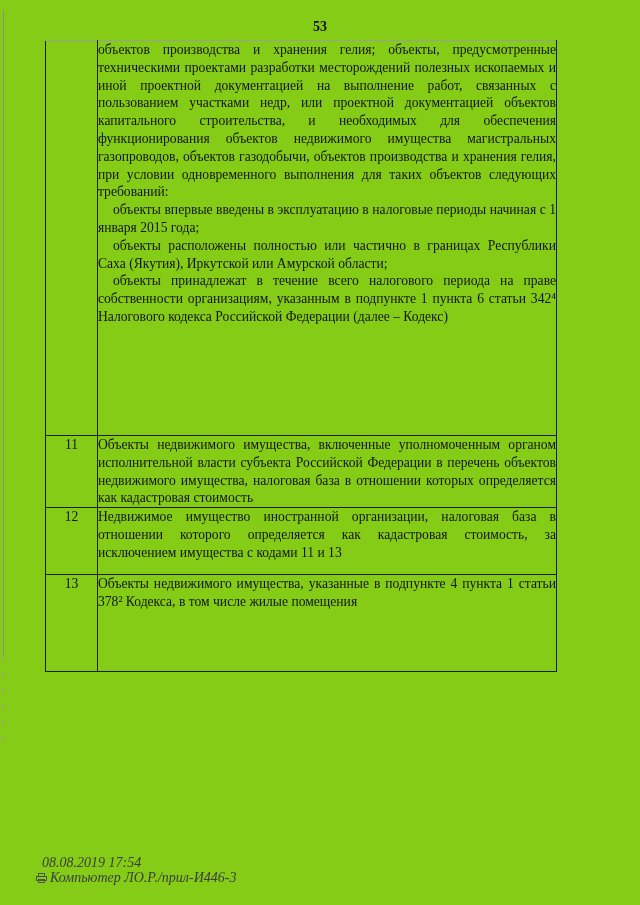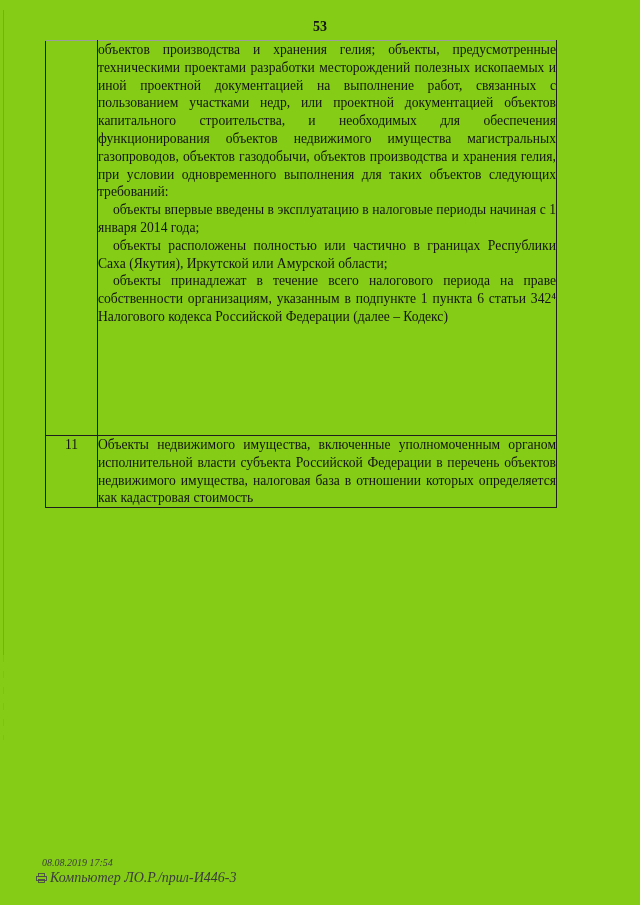--- a/index.html
+++ b/index.html
@@ -47,21 +47,21 @@
   .text-cell p{margin:0;}
   .p-indent{text-indent:15px;}
   .doc-table tr:nth-child(1){height:395px;}
   .doc-table tr:nth-child(2){height:42px;}
   .doc-table tr:nth-child(3){height:67px;}
   .doc-table tr:nth-child(4){height:97px;}
   .doc-table tr:nth-child(5){height:63px;}
   .doc-table tr:nth-child(6){height:43px;}
   .footer-timestamp{
     position:absolute;left:42px;top:857px;
-    font-style:italic;font-size:10px;line-height:12px;color:#3c3c3c;
+    font-style:italic;font-size:14px;line-height:12px;color:#3c3c3c;
   }
   .footer-stamp{
     position:absolute;left:36px;top:872px;
     font-style:italic;font-size:14px;line-height:12px;color:#3c3c3c;
     display:flex;align-items:center;gap:3px;
   }
   .printer-glyph{display:inline-block;width:11px;height:10px;}
   .printer-glyph svg{display:block;}
 </style>
 </head>
@@ -73,29 +73,41 @@
   <div class="scan-line-dashed"></div>
 
   <div class="page-number">53</div>
 
   <table class="doc-table">
     <tbody>
         <tr>
           <td class="code-cell"></td>
           <td class="text-cell">
             <p>объектов производства и хранения гелия; объекты, предусмотренные техническими проектами разработки месторождений полезных ископаемых и иной проектной документацией на выполнение работ, связанных с пользованием участками недр, или проектной документацией объектов капитального строительства, и необходимых для обеспечения функционирования объектов недвижимого имущества магистральных газопроводов, объектов газодобычи, объектов производства и хранения гелия, при условии одновременного выполнения для таких объектов следующих требований:</p>
-            <p class="p-indent">объекты впервые введены в эксплуатацию в налоговые периоды начиная с 1 января 2014 года;</p>
+            <p class="p-indent">объекты впервые введены в эксплуатацию в налоговые периоды начиная с 1 января 2015 года;</p>
             <p class="p-indent">объекты расположены полностью или частично в границах Республики Саха (Якутия), Иркутской или Амурской области;</p>
             <p class="p-indent">объекты принадлежат в течение всего налогового периода на праве собственности организациям, указанным в подпункте 1 пункта 6 статьи 342⁴ Налогового кодекса Российской Федерации (далее – Кодекс)</p>
           </td>
         </tr>
         <tr>
           <td class="code-cell">11</td>
           <td class="text-cell">
             <p>Объекты недвижимого имущества, включенные уполномоченным органом исполнительной власти субъекта Российской Федерации в перечень объектов недвижимого имущества, налоговая база в отношении которых определяется как кадастровая стоимость</p>
+          </td>
+        </tr>
+        <tr>
+          <td class="code-cell">12</td>
+          <td class="text-cell">
+            <p>Недвижимое имущество иностранной организации, налоговая база в отношении которого определяется как кадастровая стоимость, за исключением имущества с кодами 11 и 13</p>
+          </td>
+        </tr>
+        <tr>
+          <td class="code-cell">13</td>
+          <td class="text-cell">
+            <p>Объекты недвижимого имущества, указанные в подпункте 4 пункта 1 статьи 378² Кодекса, в том числе жилые помещения</p>
           </td>
         </tr>
       </tbody>
   </table>
 
   <div class="footer-timestamp">08.08.2019 17:54</div>
 
   <div class="footer-stamp">
     <span class="printer-glyph">
       <svg width="11" height="10" viewBox="0 0 11 10" xmlns="http://www.w3.org/2000/svg">

